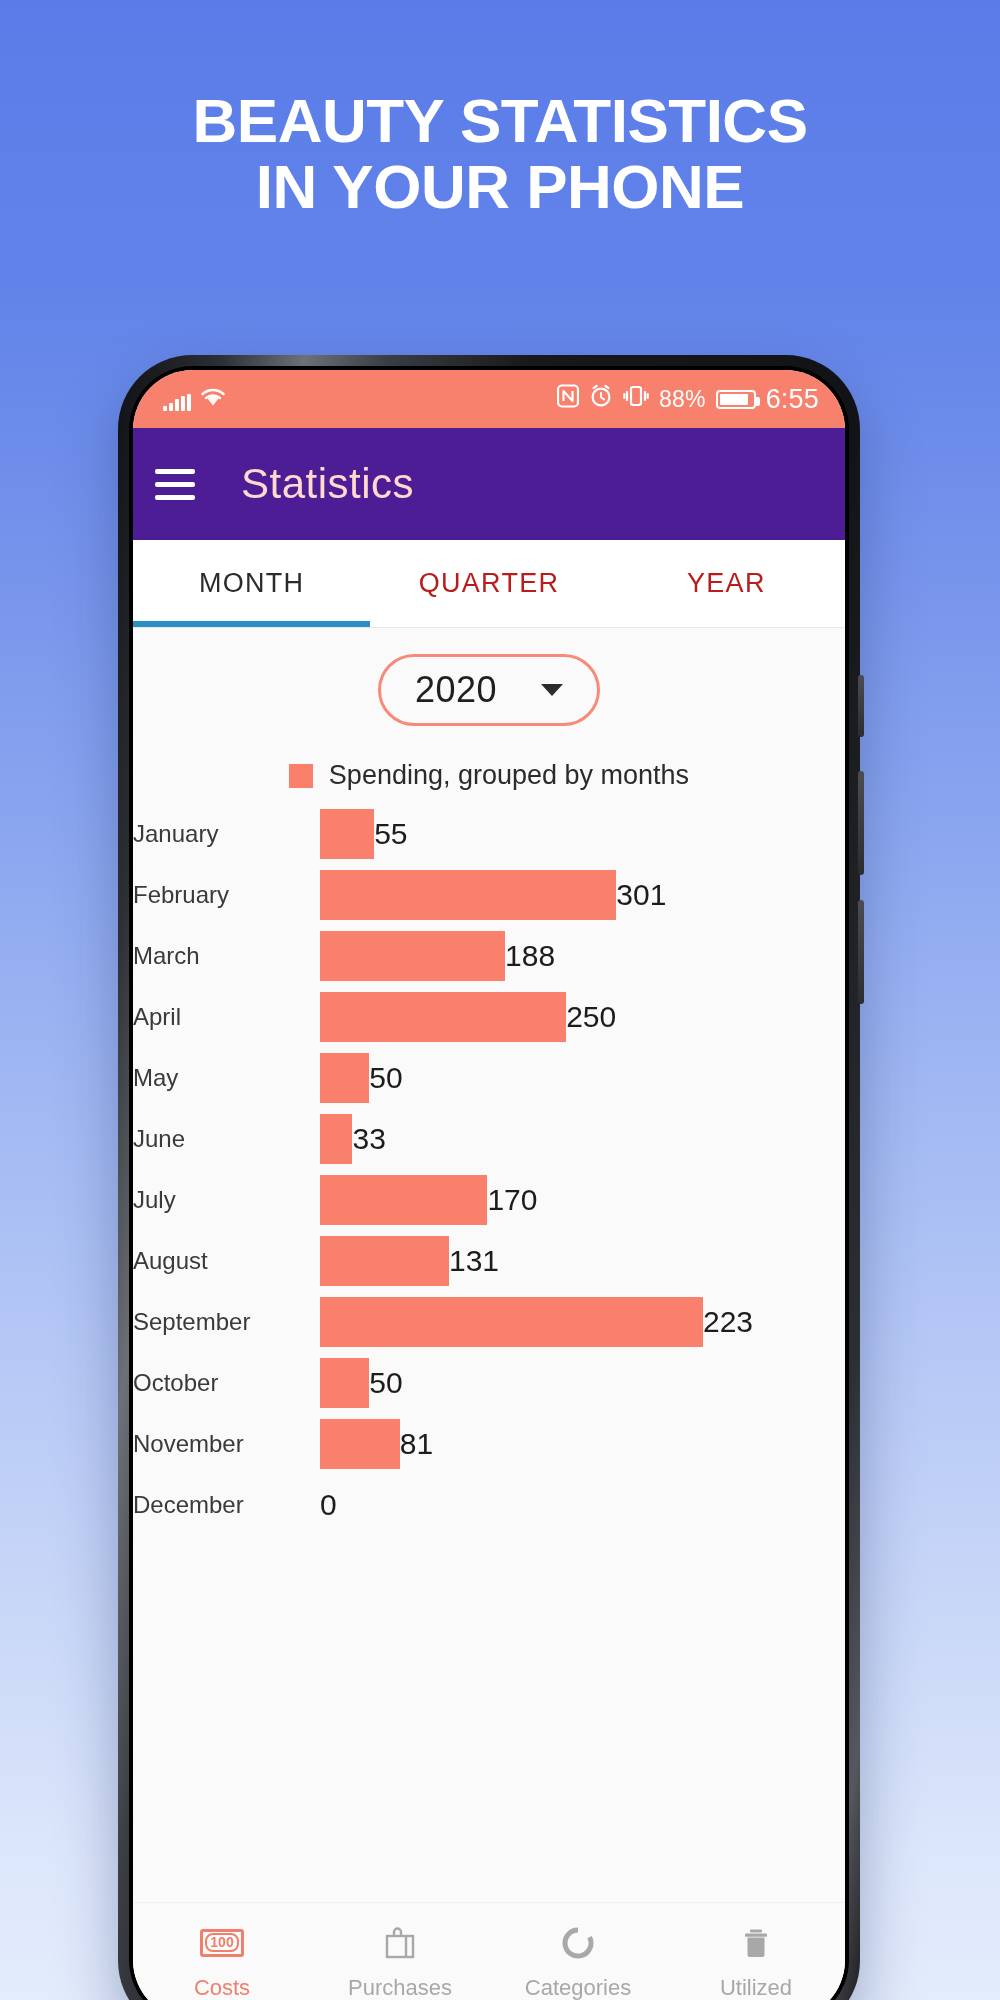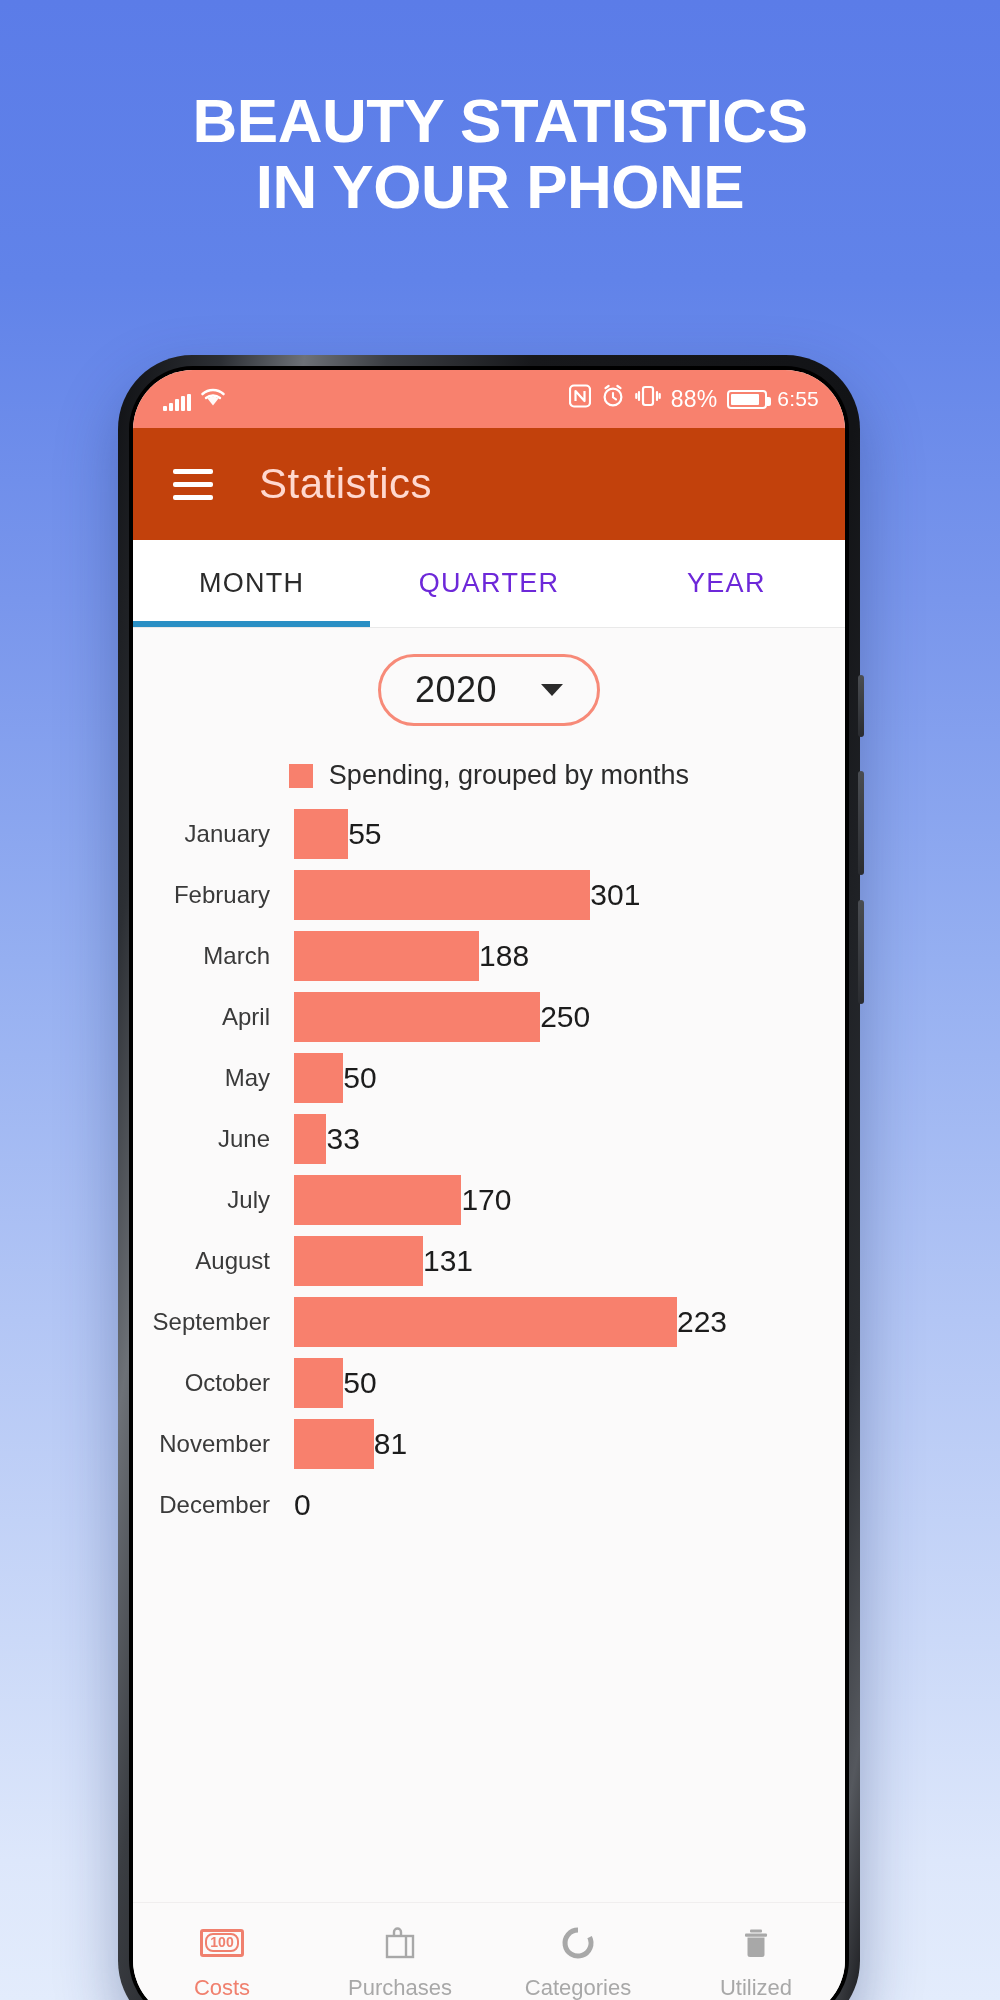--- a/index.html
+++ b/index.html
@@ -84,28 +84,28 @@
   .bars i:nth-child(3){height:12px}
   .bars i:nth-child(4){height:15px}
   .bars i:nth-child(5){height:17px}
   .pct{ font-size:23px; }
   .batt{
     width:40px;height:19px;border:2px solid #fff;border-radius:4px;position:relative;
     padding:2px;
   }
   .batt:after{content:"";position:absolute;right:-6px;top:5px;width:4px;height:9px;background:#fff;border-radius:0 2px 2px 0;}
   .batt span{display:block;height:100%;width:88%;background:#fff;border-radius:1px;}
-  .clock{ font-size:21px;text-align:right; }
+  .clock{ font-size:27px;text-align:right; }
 
   
   .appbar{
     height:112px;
-    background:#c2410c;
+    background:#4c1d95;
     display:flex; align-items:center;
-    padding:0 40px;
+    padding:0 22px;
   }
   .burger{ width:40px; display:flex; flex-direction:column; gap:8px; cursor:pointer; }
   .burger i{ display:block; height:5px; background:#ffffff; border-radius:2px; }
   .app-title{
     margin-left:46px;
     color:#ffd8cf;
     font-size:42px;
     font-weight:300;
     letter-spacing:.5px;
   }
@@ -115,21 +115,21 @@
     height:88px;
     background:#ffffff;
     display:flex;
     position:relative;
     border-bottom:1px solid #e9e9e9;
   }
   .tab{
     flex:1;
     display:flex; align-items:center; justify-content:center;
     font-size:27px; letter-spacing:1.3px;
-    color:#6d28d9;
+    color:#b91c1c;
     font-weight:400;
     cursor:pointer;
   }
   .tab.active{ color:#2b2b2b; }
   .tab-ind{
     position:absolute; bottom:0; left:0;
     width:33.33%; height:6px;
     background:#2a8fc4;
   }
 
@@ -165,22 +165,22 @@
   .legend-swatch{ width:24px;height:24px;background:#f8806d;display:block; }
   .legend-label{ font-size:27px;color:#2b2b2b; }
 
   
   .chart{ margin-top:12px; padding:0 0 0 0; }
   .row{
     display:flex; align-items:center;
     height:61px;
   }
   .row-label{
-    width:161px;
-    text-align:right;
+    width:187px;
+    text-align:left;
     padding-right:24px;
     font-size:24px;
     color:#3a3a3a;
     white-space:nowrap;
   }
   .bar-area{ flex:1; display:flex; align-items:center; }
   .bar{
     height:50px;
     background:#f8806d;
     flex:0 0 auto;

